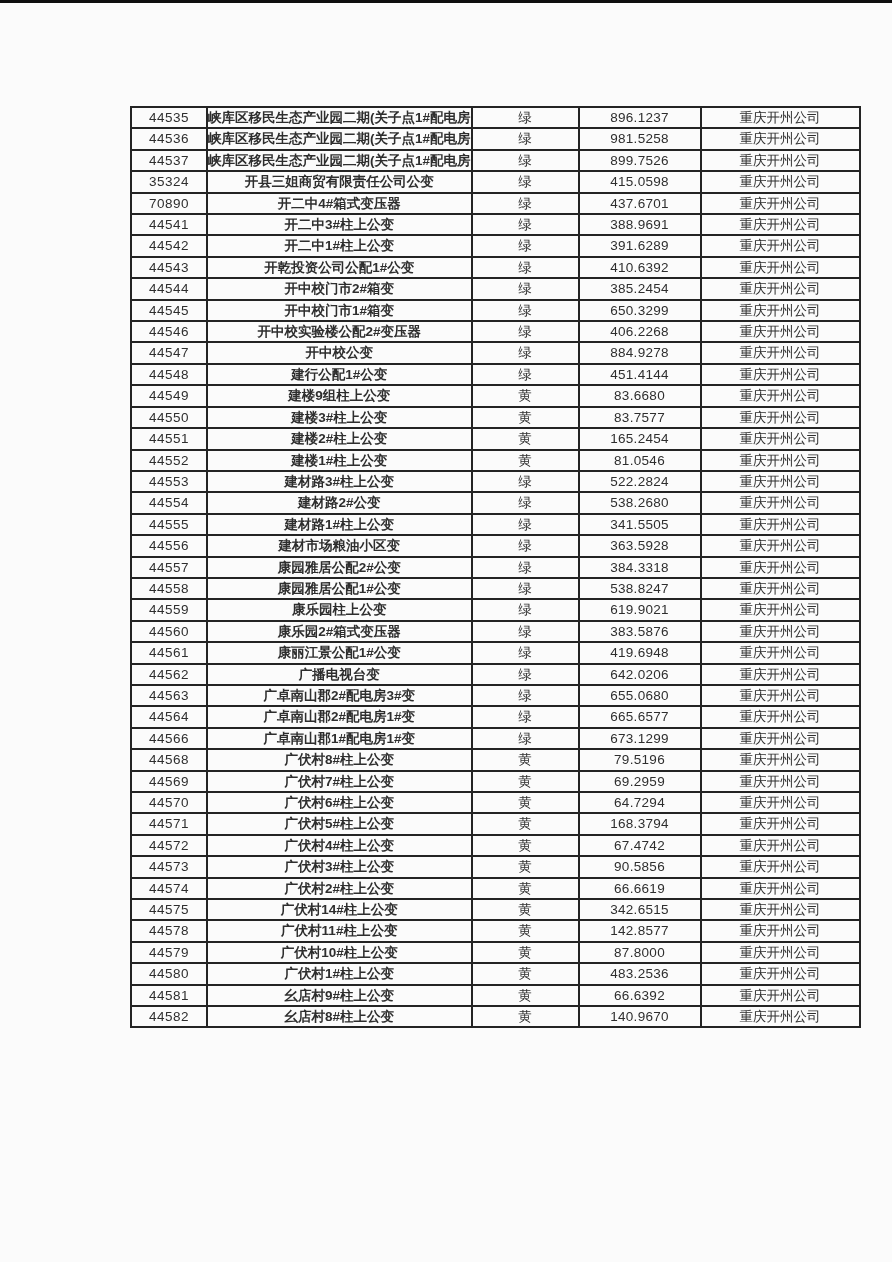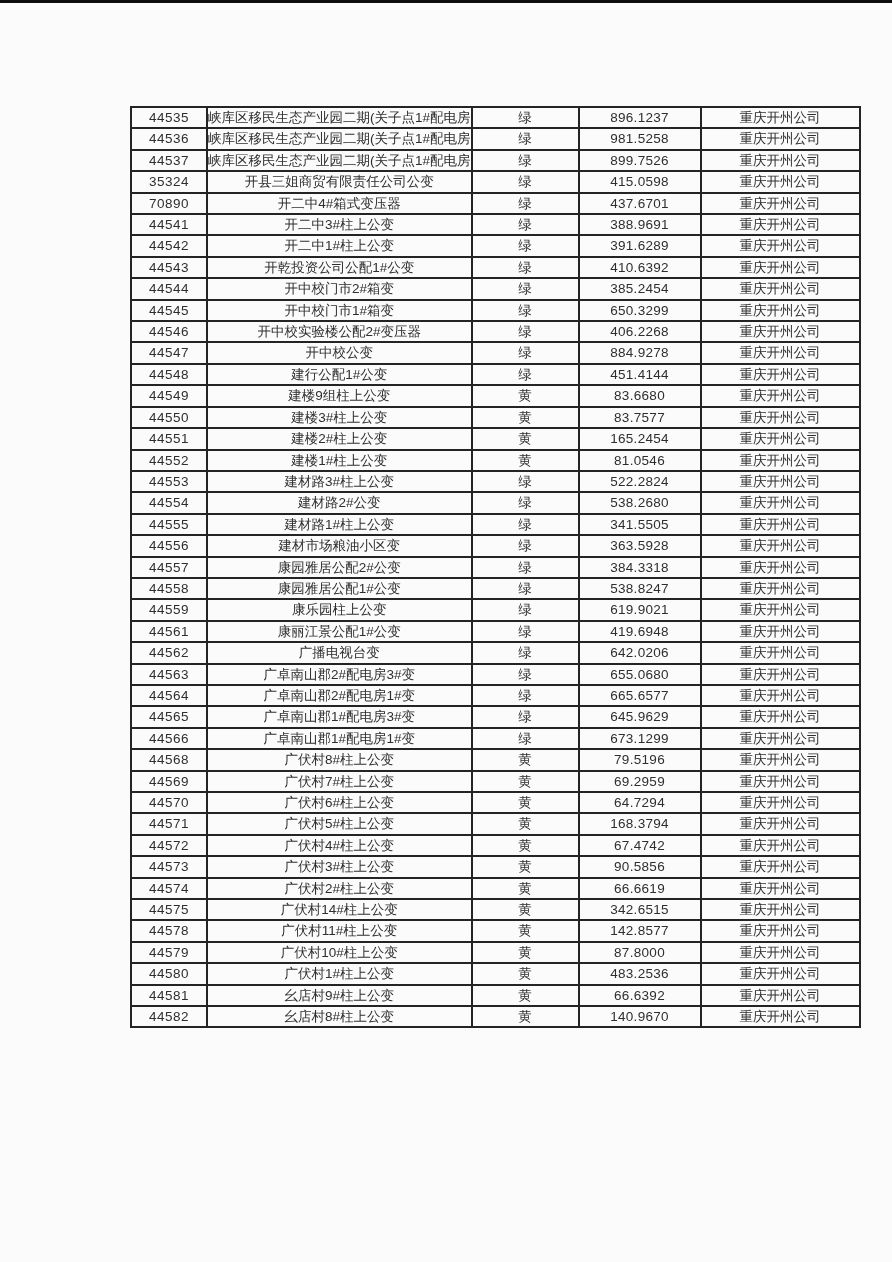--- a/index.html
+++ b/index.html
@@ -36,21 +36,21 @@
     padding: 0;
     margin: 0;
     text-align: center;
     vertical-align: middle;
     font-size: 13.5px;
     color: #2e2e2e;
     white-space: nowrap;
     overflow: hidden;
   }
   td.c-id     { width: 74px;  letter-spacing: 0.5px; }
-  td.c-name   { width: 257px; }
+  td.c-name   { width: 257px; font-weight: bold; }
   td.c-status { width: 105px; }
   td.c-value  { width: 120px; letter-spacing: 0.3px; }
   td.c-company{ width: 157px; }
 </style>
 </head>
 <body style="background: rgb(251, 251, 251);">
 
 <div class="top-edge-bar" style="background: rgb(14, 14, 14);"></div>
 
 <table class="data-table">
@@ -217,20 +217,27 @@
     <td class="c-company">重庆开州公司</td>
   </tr>
       <tr>
     <td class="c-id">44559</td>
     <td class="c-name">康乐园柱上公变</td>
     <td class="c-status">绿</td>
     <td class="c-value">619.9021</td>
     <td class="c-company">重庆开州公司</td>
   </tr>
       <tr>
+    <td class="c-id">44560</td>
+    <td class="c-name">康乐园2#箱式变压器</td>
+    <td class="c-status">绿</td>
+    <td class="c-value">383.5876</td>
+    <td class="c-company">重庆开州公司</td>
+  </tr>
+      <tr>
     <td class="c-id">44561</td>
     <td class="c-name">康丽江景公配1#公变</td>
     <td class="c-status">绿</td>
     <td class="c-value">419.6948</td>
     <td class="c-company">重庆开州公司</td>
   </tr>
       <tr>
     <td class="c-id">44562</td>
     <td class="c-name">广播电视台变</td>
     <td class="c-status">绿</td>
@@ -242,27 +249,20 @@
     <td class="c-name">广卓南山郡2#配电房3#变</td>
     <td class="c-status">绿</td>
     <td class="c-value">655.0680</td>
     <td class="c-company">重庆开州公司</td>
   </tr>
       <tr>
     <td class="c-id">44564</td>
     <td class="c-name">广卓南山郡2#配电房1#变</td>
     <td class="c-status">绿</td>
     <td class="c-value">665.6577</td>
-    <td class="c-company">重庆开州公司</td>
-  </tr>
-      <tr>
-    <td class="c-id">44565</td>
-    <td class="c-name">广卓南山郡1#配电房3#变</td>
-    <td class="c-status">绿</td>
-    <td class="c-value">645.9629</td>
     <td class="c-company">重庆开州公司</td>
   </tr>
       <tr>
     <td class="c-id">44566</td>
     <td class="c-name">广卓南山郡1#配电房1#变</td>
     <td class="c-status">绿</td>
     <td class="c-value">673.1299</td>
     <td class="c-company">重庆开州公司</td>
   </tr>
       <tr>

